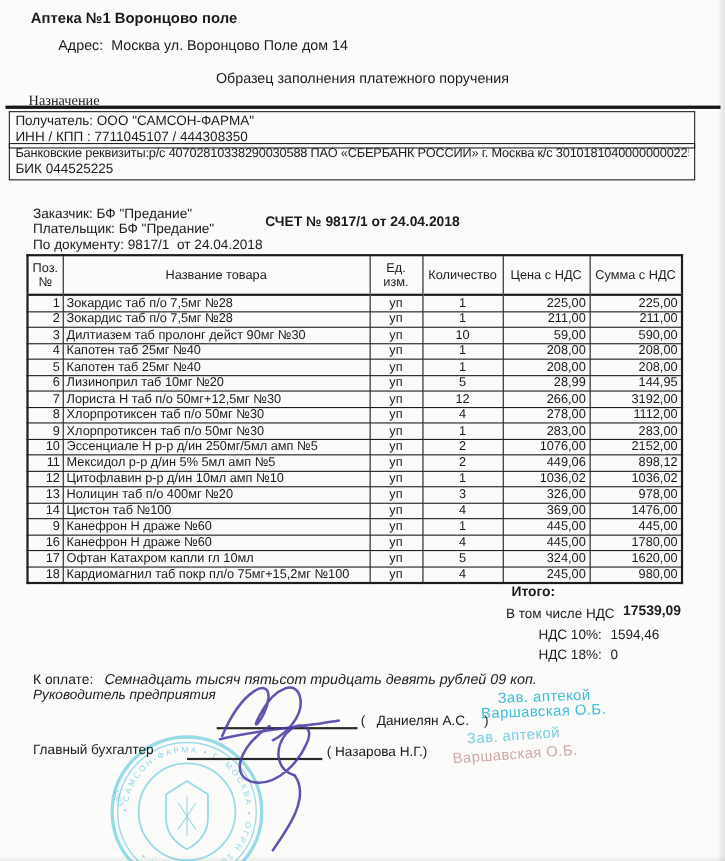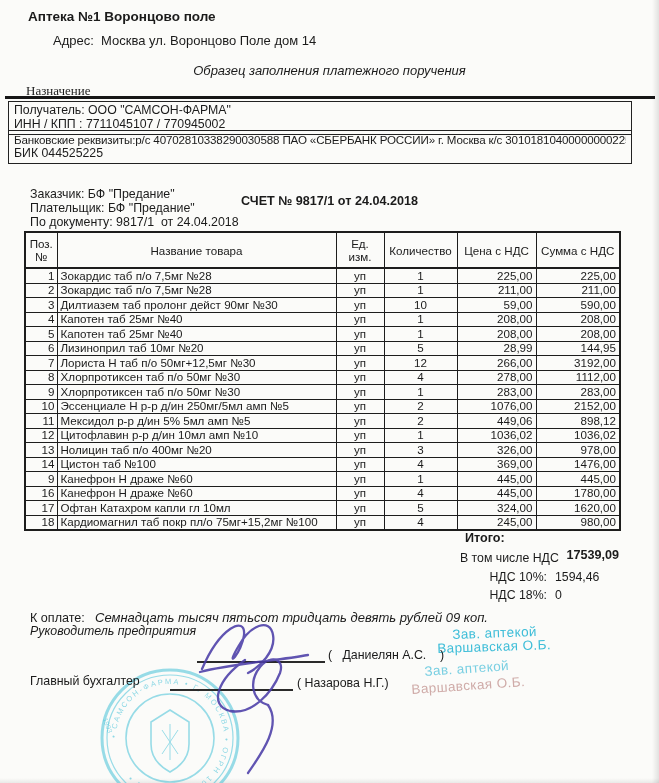--- a/index.html
+++ b/index.html
@@ -11,21 +11,21 @@
   .page::after{content:"";position:absolute;right:0;top:0;width:7px;height:100%;
     background:linear-gradient(to right,rgba(0,0,0,0),rgba(0,0,0,0.10));pointer-events:none;}
   .page::before{content:"";position:absolute;left:0;bottom:0;width:100%;height:5px;
     background:linear-gradient(to bottom,rgba(0,0,0,0),rgba(0,0,0,0.07));pointer-events:none;}
   .abs{position:absolute;}
   .pre{white-space:pre;}
   .center{left:0;width:659px;text-align:center;}
 
   .pharmacy-title{left:28px;top:9px;font-size:13.5px;font-weight:bold;}
   .address-line{left:28px;top:33px;font-size:13px;margin-left:25px;}
-  .doc-title{top:63px;font-size:13px;font-style:italic;}
+  .doc-title{top:63px;font-size:13px;}
   .purpose-label{left:26px;top:83px;font-size:13px;font-family:Liberation Serif, serif;}
   .purpose-rule{left:5px;top:96px;width:650px;height:3px;background:#161616;}
   .info-box{left:8px;width:612px;border:1.5px solid #222;padding:2px 5px 3px 5px;background:transparent;}
   .info-box div{font-size:12.3px;line-height:13.5px;white-space:nowrap;overflow:hidden;}
   .box1{top:101px;}
   .box2{top:130px;}
   .box2 div:first-child{font-size:11.6px;letter-spacing:-0.15px;}
   .schet-title{top:166px;font-size:12.6px;font-weight:bold;margin-top:28px;}
   .party-line{left:30px;font-size:12.4px;}
 
@@ -64,21 +64,21 @@
 
   <div class="abs pharmacy-title">Аптека №1 Воронцово поле</div>
   <div class="abs address-line pre">Адрес:  Москва ул. Воронцово Поле дом 14</div>
   <div class="abs center doc-title">Образец заполнения платежного поручения</div>
 
   <div class="abs purpose-label">Назначение</div>
   <div class="abs purpose-rule"></div>
 
   <div class="abs info-box box1">
     <div>Получатель: ООО "САМСОН-ФАРМА"</div>
-    <div>ИНН / КПП : 7711045107 / 770945002</div>
+    <div>ИНН / КПП : 7711045107 / 444308350</div>
   </div>
   <div class="abs info-box box2">
     <div>Банковские реквизиты:р/с 40702810338290030588 ПАО «СБЕРБАНК РОССИИ» г. Москва к/с 30101810400000000225</div>
     <div>БИК 044525225</div>
   </div>
 
   <div class="abs center schet-title">СЧЕТ № 9817/1 от 24.04.2018</div>
   <div class="abs party-line" style="top:187px;">Заказчик: БФ "Предание"</div>
   <div class="abs party-line" style="top:201px;">Плательщик: БФ "Предание"</div>
   <div class="abs party-line pre" style="top:215px;">По документу: 9817/1  от 24.04.2018</div>

